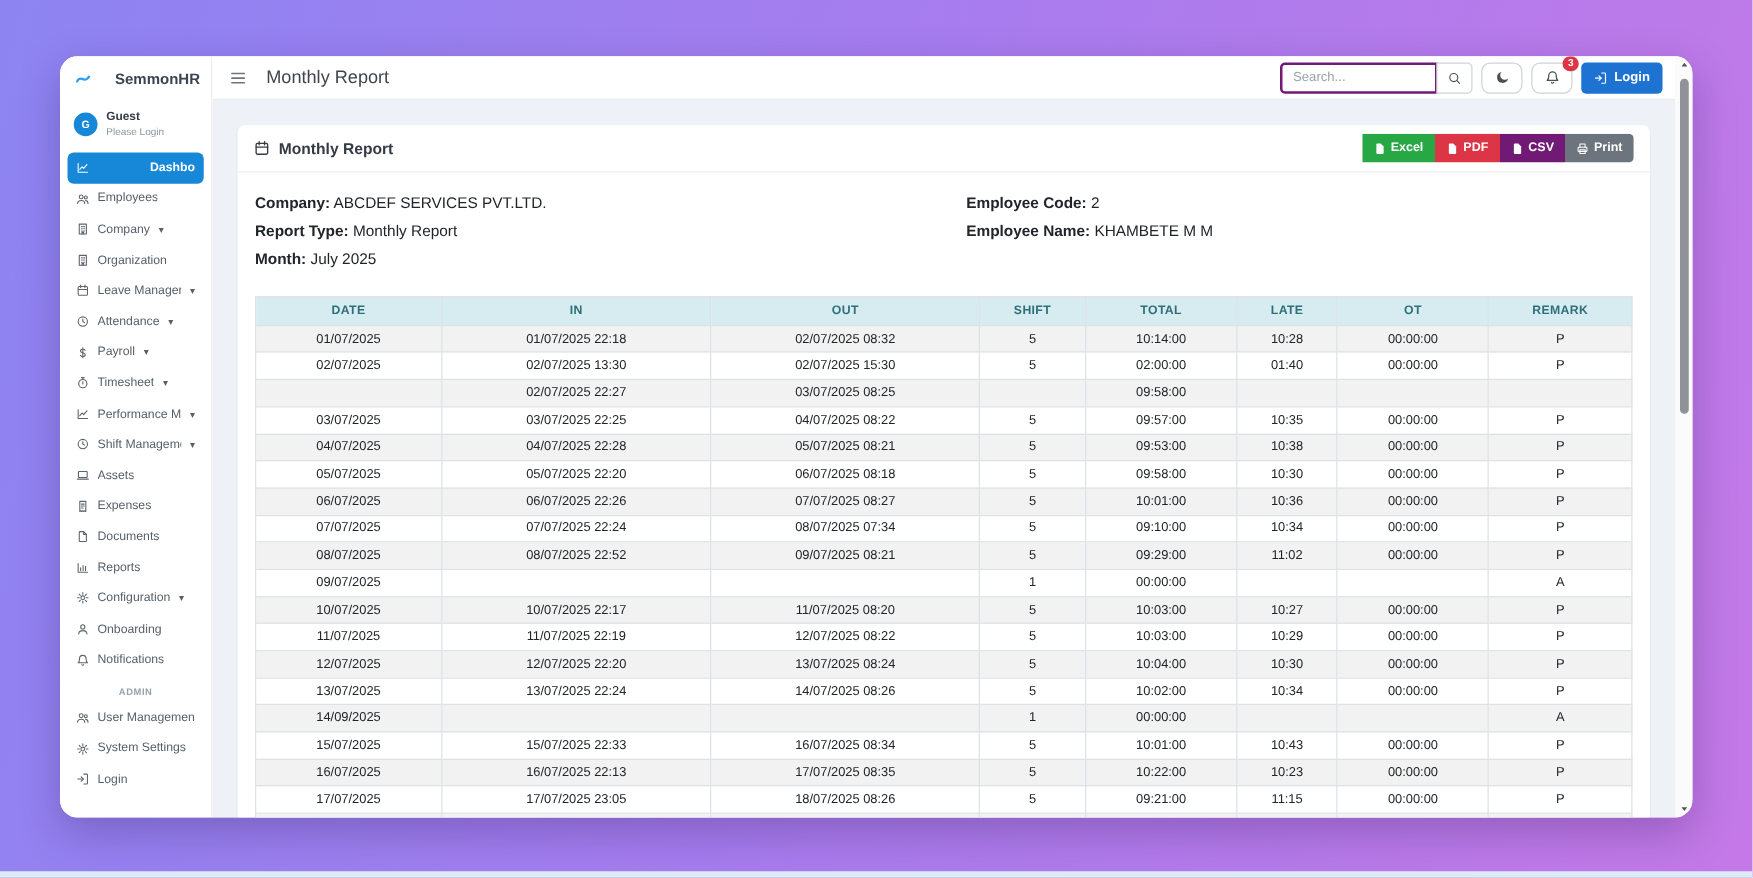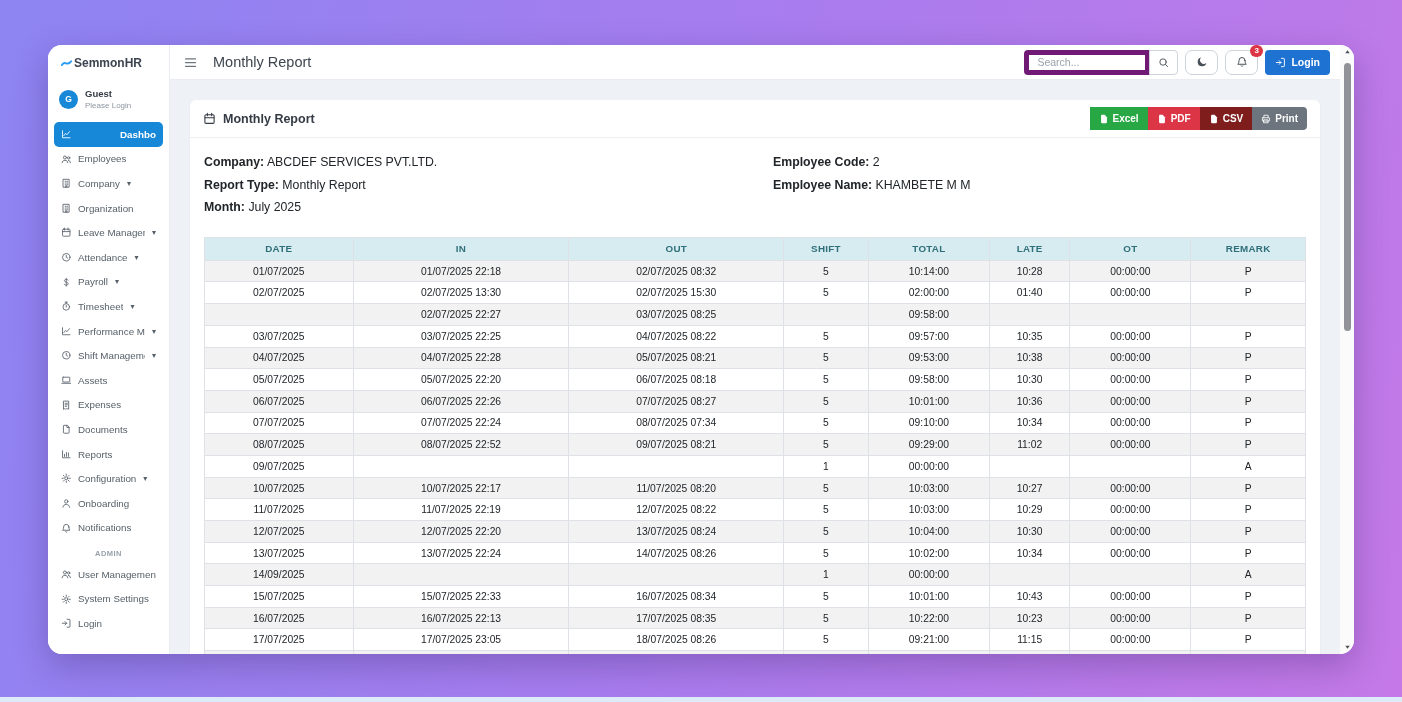--- a/index.html
+++ b/index.html
@@ -17,21 +17,21 @@
     background: #fff; border-radius: 14px; display: flex; overflow: hidden;
     box-shadow: 0 12px 34px rgba(40, 20, 80, .28);
   }
 
   .icon { display: inline-flex; align-items: center; justify-content: center; }
   .icon svg { width: 1em; height: 1em; display: block; }
   .icon svg * { fill: none; stroke: currentColor; stroke-width: 2; stroke-linecap: round; stroke-linejoin: round; }
 
   
   .sidebar { width: 122px; min-width: 122px; background: #fff; border-right: 1px solid #e9ecf0; display: flex; flex-direction: column; overflow: hidden; }
-  .brand { height: 36px; display: flex; align-items: center; gap: 0; padding: 0 11px; }
+  .brand { height: 36px; display: flex; align-items: center; gap: 18px; padding: 0 11px; }
   .brand .icon { font-size: 15px; }
   .brand-name { font-size: 12px; font-weight: 700; color: #3c4450; }
   .user-card { display: flex; gap: 7px; align-items: center; padding: 7px 11px 11px; cursor: pointer; }
   .avatar { width: 19px; height: 19px; min-width: 19px; border-radius: 50%; background: #1787d8; color: #fff; font-size: 8.5px; font-weight: 700; display: flex; align-items: center; justify-content: center; }
   .user-name { font-size: 9.5px; font-weight: 700; color: #343b44; }
   .user-sub { font-size: 8px; color: #8d96a0; margin-top: 2px; }
   .nav { flex: 1; padding: 1px 0; }
   .nav-item { display: flex; align-items: center; gap: 6px; height: 24.6px; margin: 0 6px; padding: 0 7px; border-radius: 5px; color: #566069; font-size: 9.8px; cursor: pointer; }
   .nav-item .icon { font-size: 10.5px; color: #5b646e; min-width: 11px; }
   .nav-item.active { background: #1787d8; color: #fff; font-weight: 700; gap: 48px; }
@@ -40,21 +40,21 @@
   .caret { font-size: 8px; margin-left: 1px; }
   .nav-section { font-size: 7.5px; letter-spacing: .06em; color: #98a1ab; font-weight: 700; margin: 9px 13px 4px; text-align: center; }
 
   
   .main { flex: 1; display: flex; flex-direction: column; min-width: 0; }
   .topbar { height: 35px; background: #fff; border-bottom: 1px solid #e9ecf0; display: flex; align-items: center; padding: 0 10px 0 13px; gap: 15px; }
   .menu-btn { font-size: 15px; color: #6c757d; cursor: pointer; background: none; border: none; display: flex; }
   .page-title { font-size: 14.5px; color: #3e454e; font-weight: 500; }
   .topbar-right { margin-left: auto; display: flex; align-items: center; gap: 7px; }
   .search-group { display: flex; }
-  .search-input { width: 126px; height: 25px; border: 5px solid #701a75; border-radius: 4px 0 0 4px; padding: 4px 8px; font-size: 10.5px; color: #495057; outline: none; font-family: inherit; }
+  .search-input { width: 126px; height: 25px; border: 2px solid #701a75; border-radius: 4px 0 0 4px; padding: 4px 8px; font-size: 10.5px; color: #495057; outline: none; font-family: inherit; }
   .search-input::placeholder { color: #9aa2ab; }
   .icon-btn { height: 25px; min-width: 33px; border: 1px solid #ced4da; background: #fff; border-radius: 7px; display: flex; align-items: center; justify-content: center; font-size: 12px; color: #495057; cursor: pointer; position: relative; }
   .search-btn { border-radius: 0 4px 4px 0; margin-left: -1px; min-width: 29px; font-size: 11px; }
   .badge { position: absolute; top: -6px; right: -6px; background: #dc3545; color: #fff; font-size: 8px; font-weight: 700; padding: 2px 4.5px; border-radius: 8px; line-height: 1; }
   .login-btn { height: 25px; background: #1e73d2; color: #fff; border: none; border-radius: 4px; padding: 0 10px; font-size: 10.5px; font-weight: 600; display: flex; align-items: center; gap: 5px; cursor: pointer; font-family: inherit; }
   .login-btn .icon { font-size: 11px; }
 
   .content { flex: 1; background: #eef1f5; padding: 20px 20px 0; overflow: hidden; }
   .card { background: #fff; border-radius: 6px; box-shadow: 0 1px 2px rgba(16,24,40,.07); min-height: 620px; }
   .card-header { height: 38px; display: flex; align-items: center; padding: 0 13px; border-bottom: 1px solid #edf0f3; }
@@ -372,21 +372,21 @@
                 <span>Excel</span>
               </button>
               <button class="export-btn" style="background: rgb(220, 53, 69);">
                 <span class="icon">
                   <svg viewBox="0 0 24 24">
                     <path style="fill:currentColor;stroke:none" d="M13.5 2H7a2 2 0 0 0-2 2v16a2 2 0 0 0 2 2h10a2 2 0 0 0 2-2V7.5z"></path>
                   </svg>
                 </span>
                 <span>PDF</span>
               </button>
-              <button class="export-btn" style="background: #7f1d1d; justify-content: space-between;">
+              <button class="export-btn" style="background: #701a75; justify-content: space-between;">
                 <span class="icon">
                   <svg viewBox="0 0 24 24">
                     <path style="fill:currentColor;stroke:none" d="M13.5 2H7a2 2 0 0 0-2 2v16a2 2 0 0 0 2 2h10a2 2 0 0 0 2-2V7.5z"></path>
                   </svg>
                 </span>
                 <span>CSV</span>
               </button>
               <button class="export-btn" style="background: rgb(108, 117, 125);">
                 <span class="icon">
                   <svg viewBox="0 0 24 24">

